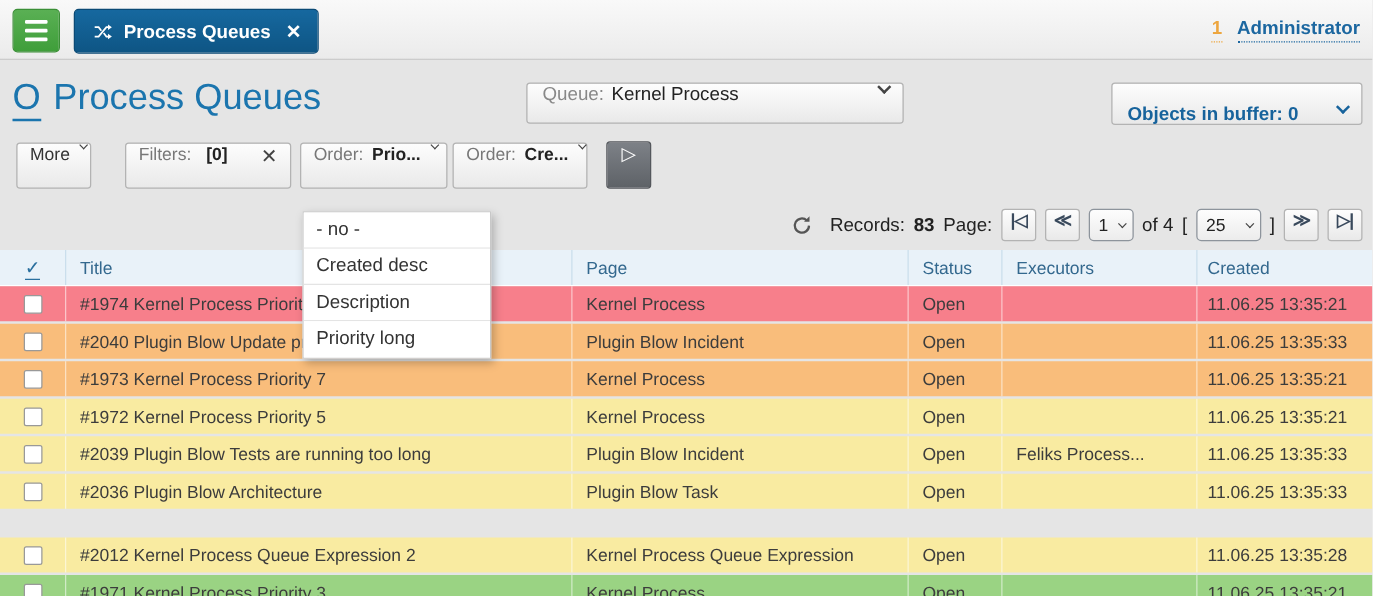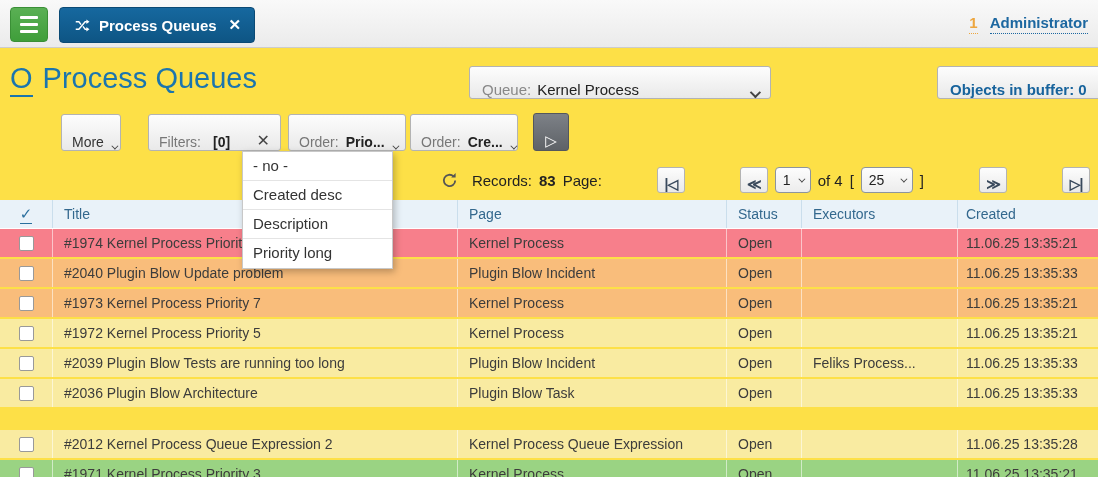--- a/index.html
+++ b/index.html
@@ -1,17 +1,17 @@
 <!DOCTYPE html>
 <html><head>
 <meta charset="utf-8">
 <style>
   * { box-sizing: border-box; margin: 0; padding: 0; }
   body { background:#fff; font-family:"Liberation Sans", sans-serif; }
-  .stage { position:relative; width:1098px; height:477px; overflow:hidden; background:#fde047; }
+  .stage { position:relative; width:1098px; height:477px; overflow:hidden; background:#e5e5e5; }
 
   
   .topbar { position:absolute; left:0; top:0; width:1098px; height:48px;
             background:linear-gradient(#f9f9f9,#ebebeb); border-bottom:1px solid #ccc; }
   .hamburger-btn { position:absolute; left:10px; top:7px; width:38px; height:35px;
             background:linear-gradient(#5ab054,#3f9e3a); border:1px solid #3a8f36; border-radius:4px;
             display:flex; flex-direction:column; align-items:center; justify-content:center; gap:4px; cursor:pointer; }
   .hamburger-btn .bar { width:18px; height:3px; background:#fff; border-radius:1px; }
   .tab { position:absolute; left:59px; top:7px; height:36px; padding:0 13px;
             background:linear-gradient(#16689f,#0e5584); border:1px solid #0b4a75; border-radius:4px;
@@ -20,52 +20,52 @@
   .user-area { position:absolute; right:10px; top:14px; display:flex; gap:12px; align-items:baseline;
             font-size:15px; font-weight:bold; }
   .user-count { color:#eda63f; border-bottom:1px dotted #eda63f; padding-bottom:2px; cursor:pointer; }
   .user-name  { color:#1c67a0; border-bottom:1px dotted #1c67a0; padding-bottom:2px; cursor:pointer; }
 
   
   .page-title { position:absolute; left:10px; top:62px; font-size:29px; color:#1b75ae; display:flex; gap:10px; }
   .title-prefix { border-bottom:2px solid #1b75ae; cursor:pointer; }
 
   .gbtn { background:linear-gradient(#fdfdfd,#e9e9e9); border:1px solid #b3b3b3; border-radius:3px;
-          display:flex; align-items:flex-end; cursor:pointer;margin-left:48px; }
+          display:flex; align-items:flex-start; cursor:pointer; }
   .chev { width:8px; height:8px; border-right:2px solid #444; border-bottom:2px solid #444;
           transform:rotate(45deg) translateY(-2px); display:inline-block; flex:none; }
   .chev.blue { border-color:#17639c; }
   .chev.small { width:5px; height:5px; border-width:1.5px; }
 
   .queue-select { position:absolute; left:421px; top:66px; width:302px; height:33px; padding:0 12px; font-size:15px; gap:6px; }
   .queue-select .lbl { color:#888; }
   .queue-select .val { color:#222; }
   .queue-select .chev { margin-left:auto; }
-  .buffer-select { position:absolute; left:889px; top:66px; width:201px; height:33px; padding:0 12px;
+  .buffer-select { position:absolute; left:889px; top:66px; width:201px; height:33px; padding:16px 12px;
                    font-size:15px; font-weight:bold; color:#17639c; }
   .buffer-select .chev { margin-left:auto; }
 
   
   .toolbar-btn { position:absolute; top:114px; height:37px; font-size:14px; padding:0 10px; gap:7px; }
   .btn-more    { left:13px;  width:60px; color:#333; }
   .btn-filters { left:100px; width:133px; }
   .btn-filters .lbl { color:#777; }
   .btn-filters .val { color:#222; font-weight:bold; margin-left:5px; }
   .btn-filters .x { margin-left:auto; font-size:16px; color:#444; cursor:pointer; }
   .btn-order1  { left:240px; width:118px; }
   .btn-order2  { left:362px; width:108px; }
   .btn-order1 .lbl, .btn-order2 .lbl { color:#777; }
   .btn-order1 .val, .btn-order2 .val { color:#222; font-weight:bold; }
   .btn-order1 .chev, .btn-order2 .chev, .btn-more .chev { margin-left:auto; }
   .btn-run { left:485px; top:113px; width:36px; height:38px; justify-content:center;
              background:linear-gradient(#7d8187,#5e6267); border:1px solid #54575c;
              color:#fff; font-size:15px; }
 
   
-  .dropdown { position:absolute; left:242px; top:151px; width:151px; background:#fff;
+  .dropdown { position:absolute; left:242px; top:169px; width:151px; background:#fff;
               border:1px solid #c8c8c8; box-shadow:2px 3px 7px rgba(0,0,0,0.25); z-index:30; }
   .dd-item { height:29px; line-height:28px; padding-left:10px; font-size:15px; color:#333;
              border-bottom:1px solid #e4e4e4; cursor:pointer; background:#fff; }
   .dd-item:last-child { border-bottom:none; }
 
   
   .pager { position:absolute; right:8px; top:166px; height:28px; display:flex; align-items:center;
            gap:7px; font-size:15px; color:#222; }
   .pager .refresh { margin-right:7px; cursor:pointer; display:flex; }
   .pager b { font-weight:bold; }

